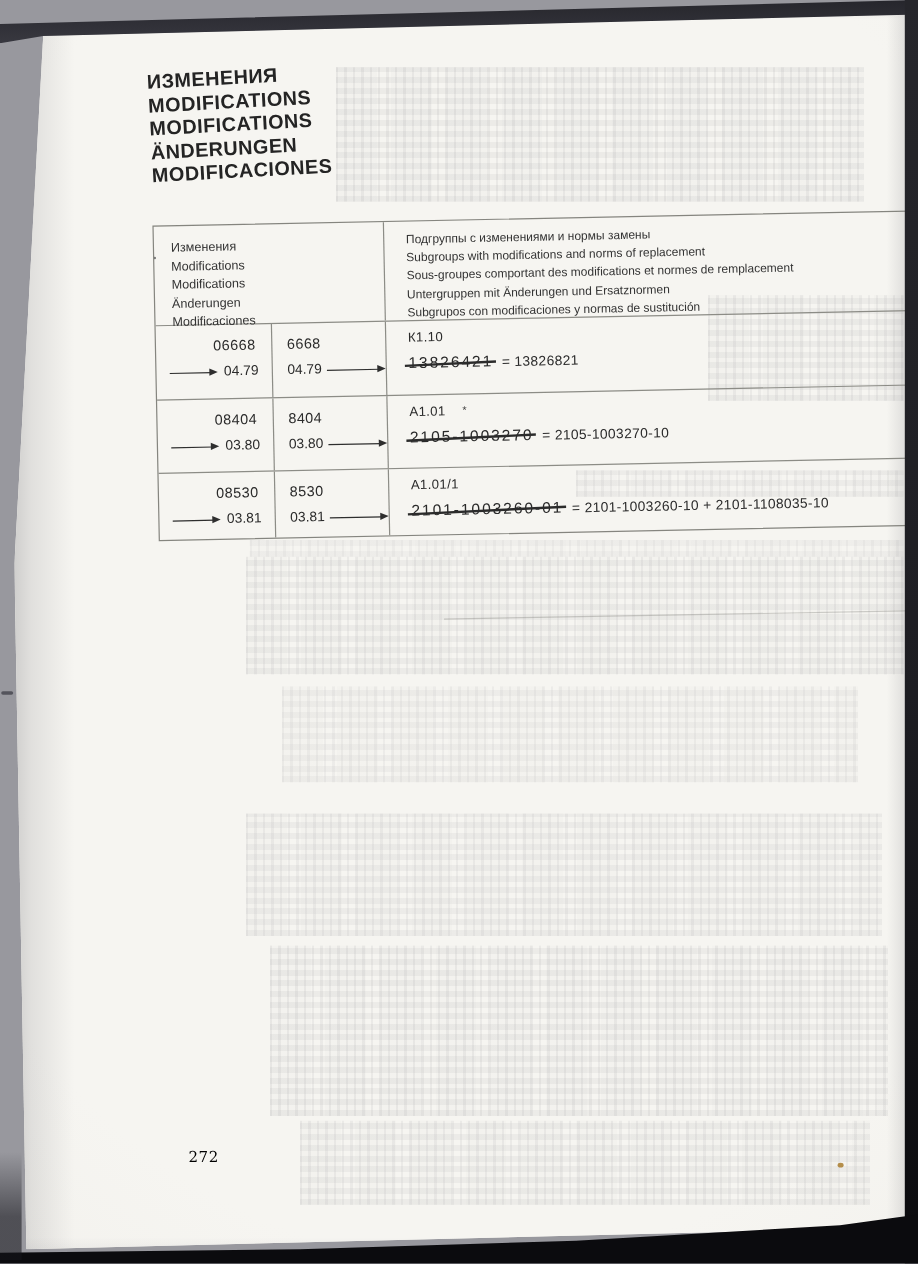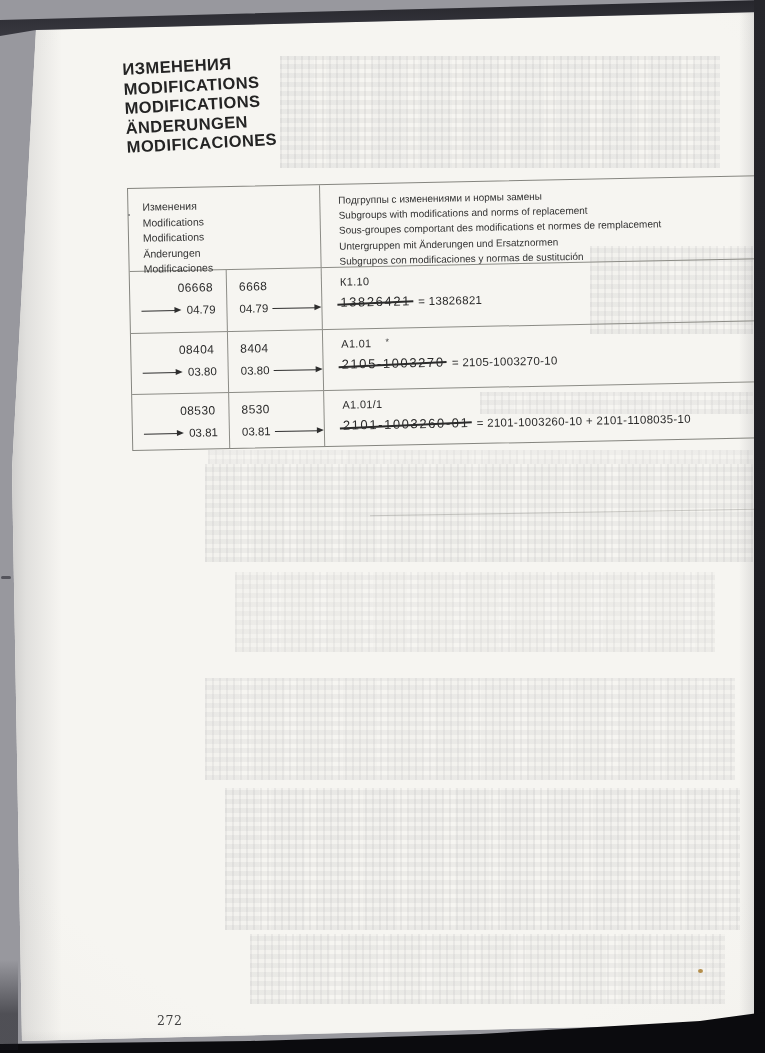--- a/index.html
+++ b/index.html
@@ -116,23 +116,23 @@
     position:relative;display:inline-block;
     font-size:13px;letter-spacing:1.6px;color:#2a2a2a;
   }
   .strike::after{
     content:"";position:absolute;left:-3px;right:-2px;top:54%;height:1.6px;
     background:#2b2b2b;transform:rotate(-1.6deg);
   }
   .new-part{letter-spacing:.3px;margin-left:4px;}
 
   .page-number{
-    position:absolute;left:157px;top:1013px;
+    position:absolute;left:157px;top:956px;
     font-family:"DejaVu Serif", serif;
-    font-size:12.5px;color:#404040;letter-spacing:.5px;
+    font-size:12.5px;color:#000000;letter-spacing:.5px;
   }
 </style>
 </head>
 <body>
 
 <div class="stage">
 
   <div class="page"></div>
 
   <div class="ghost" style="left:280px;top:56px;width:440px;height:112px;opacity:.55;"></div>

